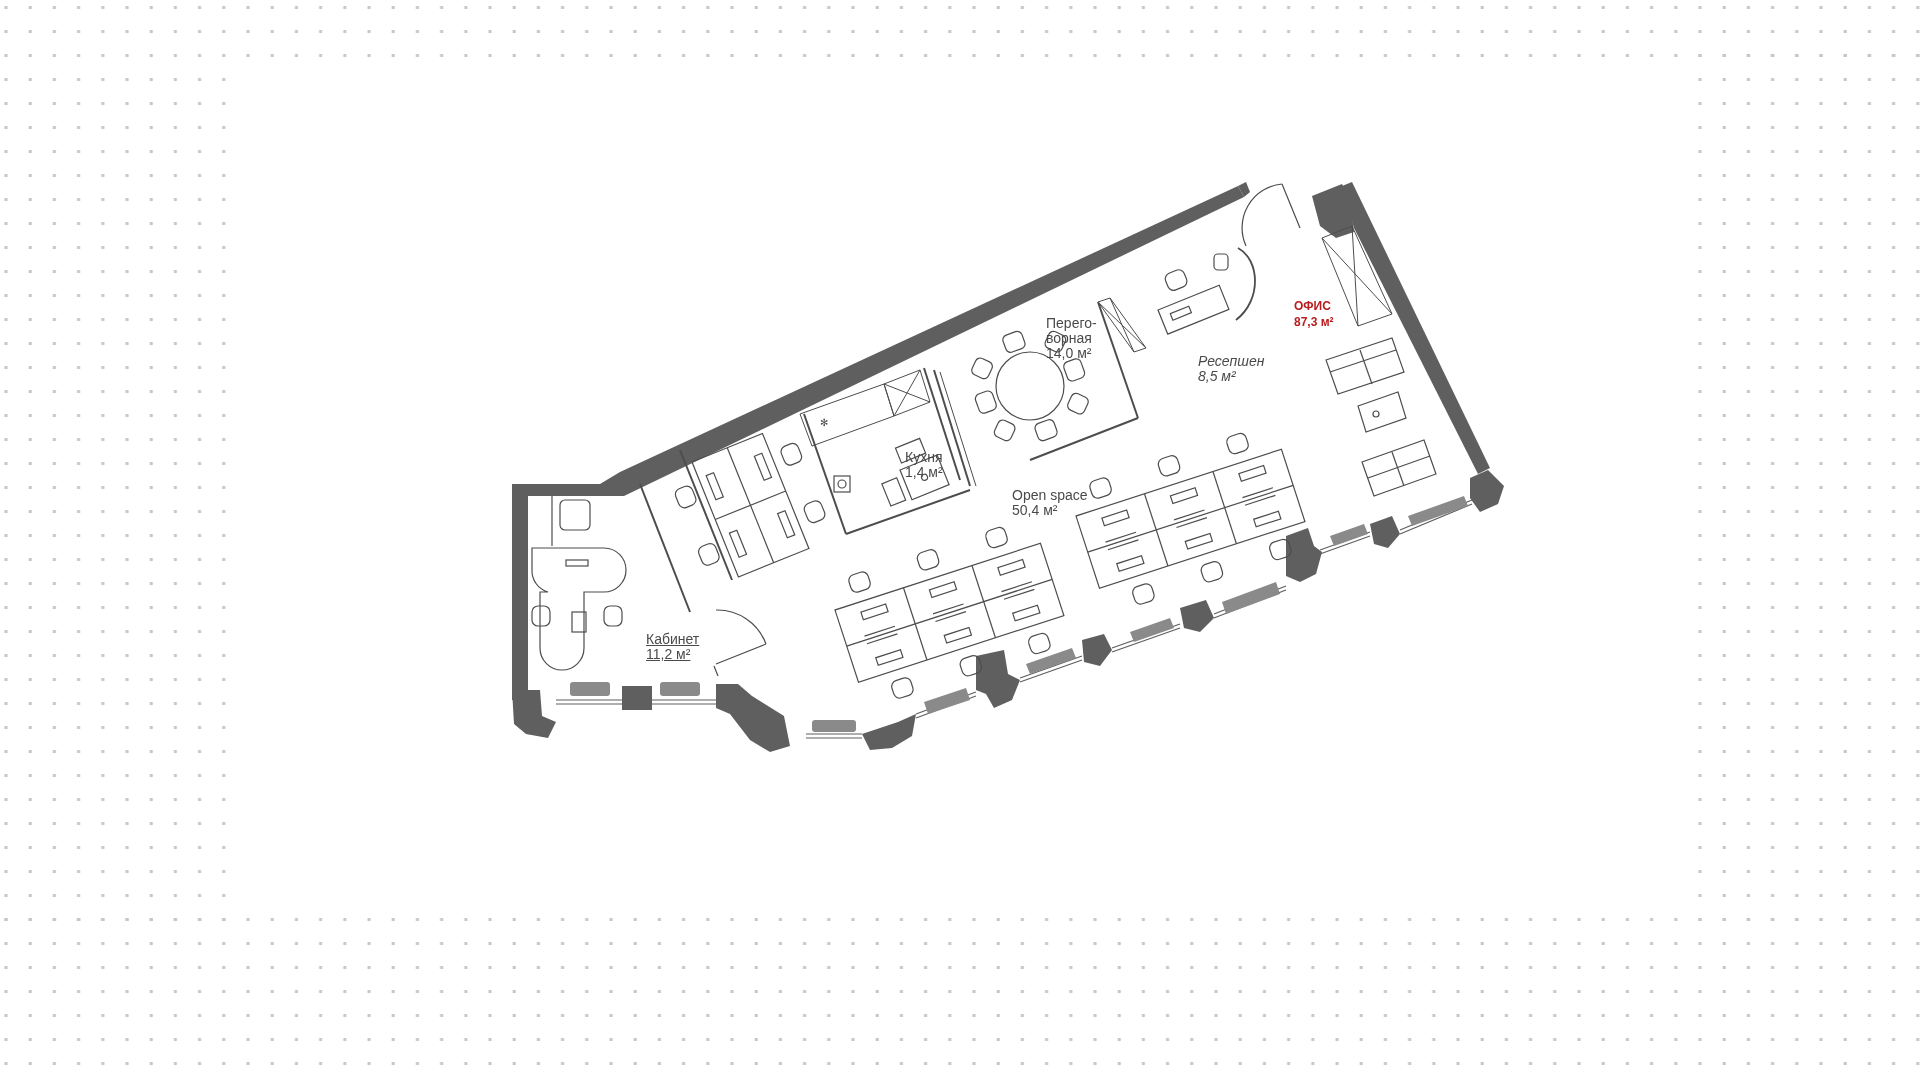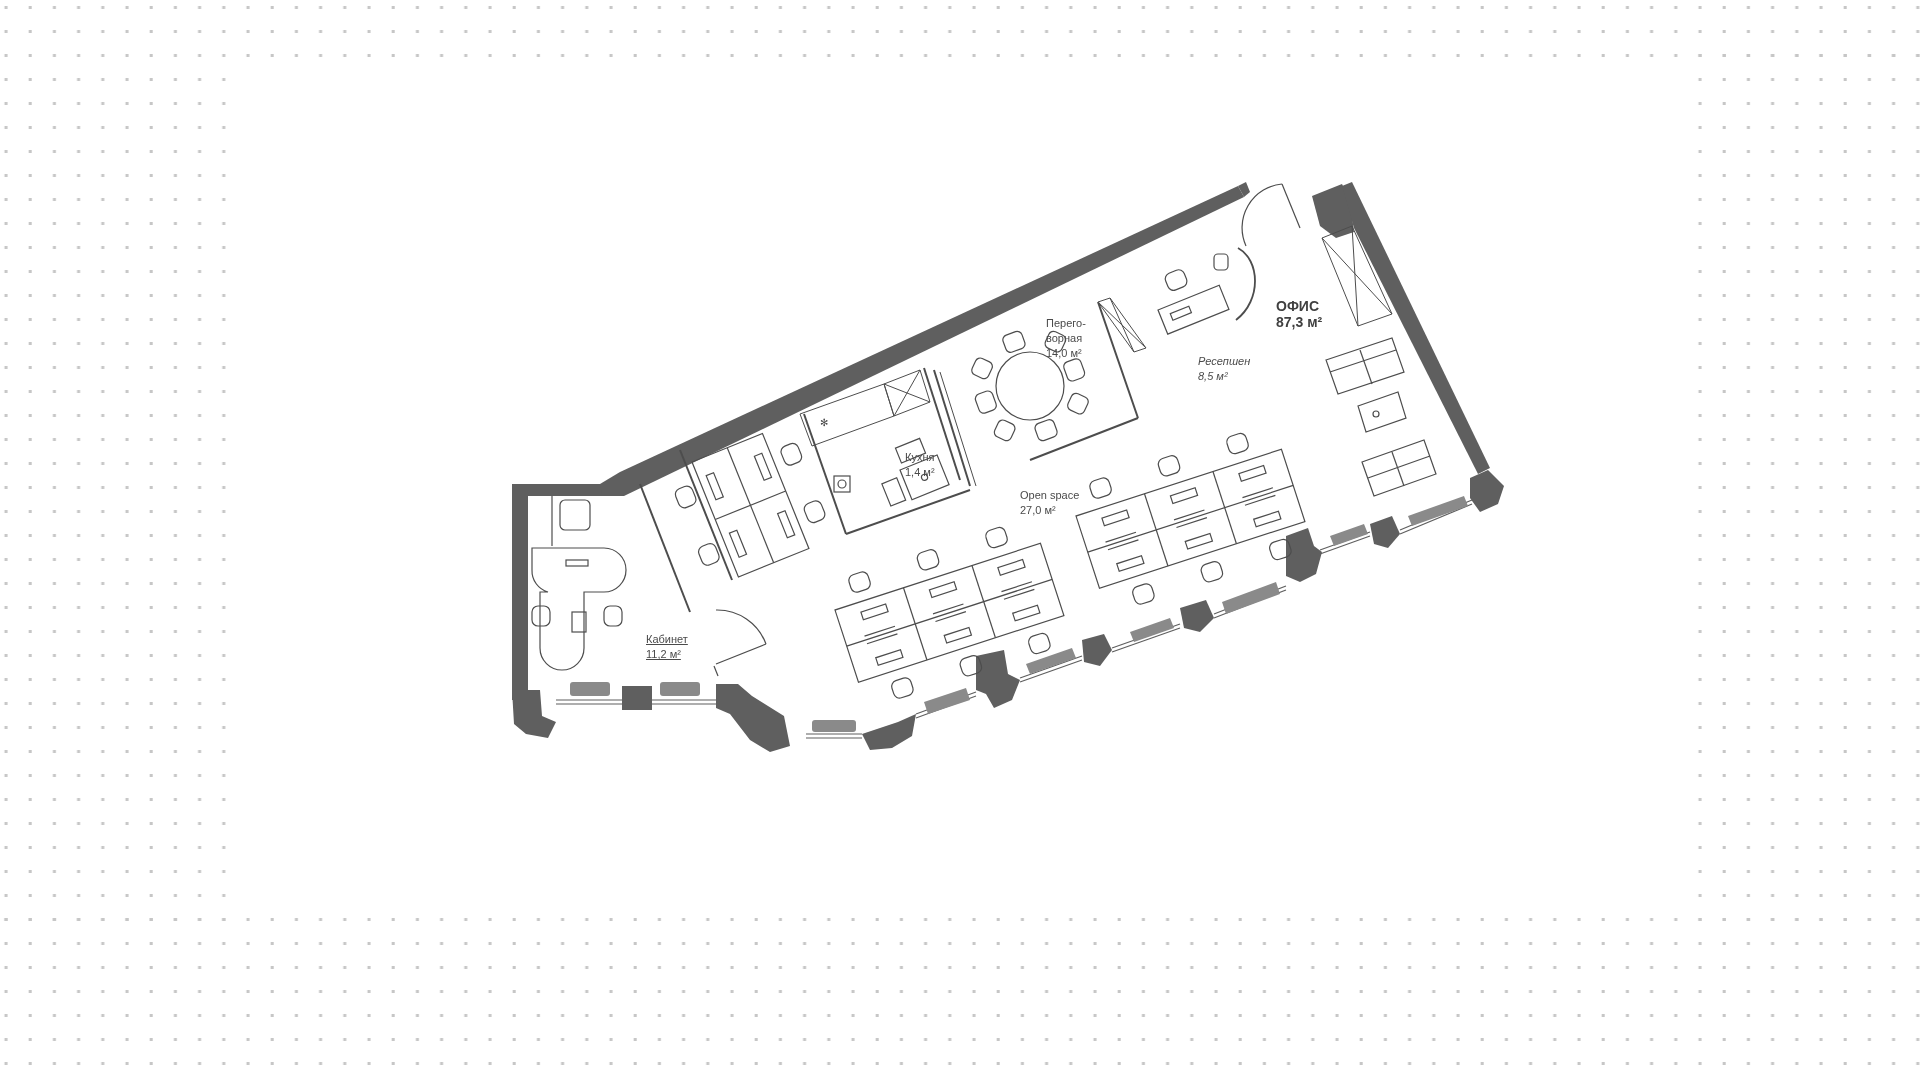--- a/index.html
+++ b/index.html
@@ -1,22 +1,22 @@
 <!DOCTYPE html>
 <html><head>
 <meta charset="utf-8">
 <style>
   html, body { margin:0; padding:0; background:#ffffff; }
   body { width:1920px; height:1078px; position:relative; overflow:hidden;
          font-family:"Liberation Sans", sans-serif; }
   .bg { position:absolute; left:0; top:0; width:1920px; height:1078px; }
   .plan { position:absolute; left:0; top:0; width:1920px; height:1078px; }
-  .lbl { position:absolute; color:#4a4a4a; font-size:11px; line-height:15px;
+  .lbl { position:absolute; color:#4a4a4a; font-size:14px; line-height:15px;
          font-family:"Liberation Sans", sans-serif; white-space:nowrap; }
-  .lbl.main { font-weight:bold; font-size:14px; color:#404040; line-height:16px; }
+  .lbl.main { font-weight:bold; font-size:12px; color:#b91c1c; line-height:16px;margin-left:18px; }
 </style>
 </head>
 <body>
 
 <svg class="bg" viewBox="0 0 1920 1078" xmlns="http://www.w3.org/2000/svg">
   <defs>
     <pattern id="dots" x="0" y="0" width="24.2" height="24" patternUnits="userSpaceOnUse">
       <rect x="4.5" y="6" width="3" height="3" fill="#c6c6c6"></rect>
     </pattern>
   </defs>
@@ -272,21 +272,21 @@
   <div>Перего-</div>
   <div>ворная</div>
   <div>14,0 м²</div>
 </div>
 
 <div class="lbl" style="left:905px; top:450px;">
   <div>Кухня</div>
   <div>1,4 м²</div>
 </div>
 
-<div class="lbl" style="left:1012px; top:488px;margin-left:8px;">
+<div class="lbl" style="left:1012px; top:488px;">
   <div>Open space</div>
-  <div>27,0 м²</div>
+  <div>50,4 м²</div>
 </div>
 
 <div class="lbl" style="left:646px; top:632px;text-decoration:underline;">
   <div>Кабинет</div>
   <div>11,2 м²</div>
 </div>
 
 </body></html>

